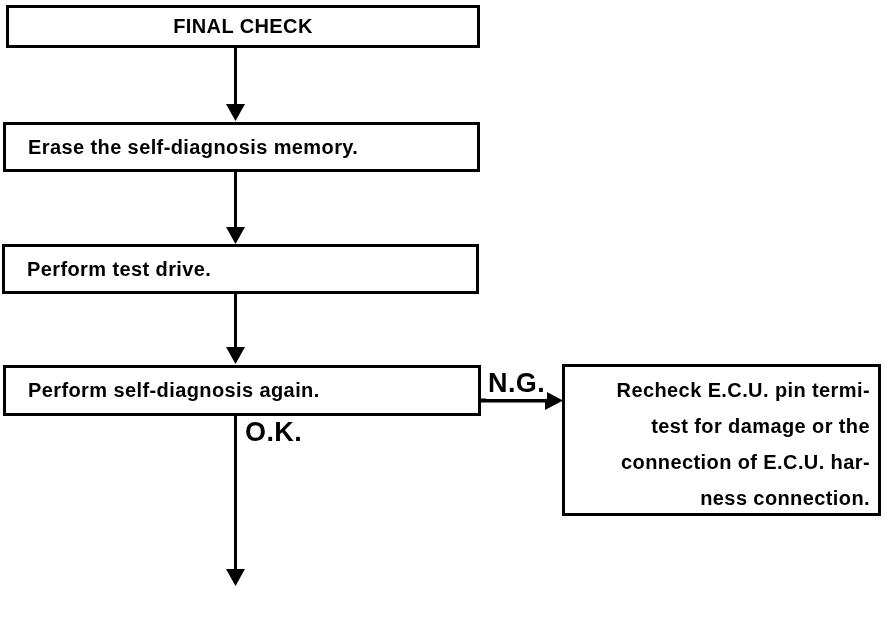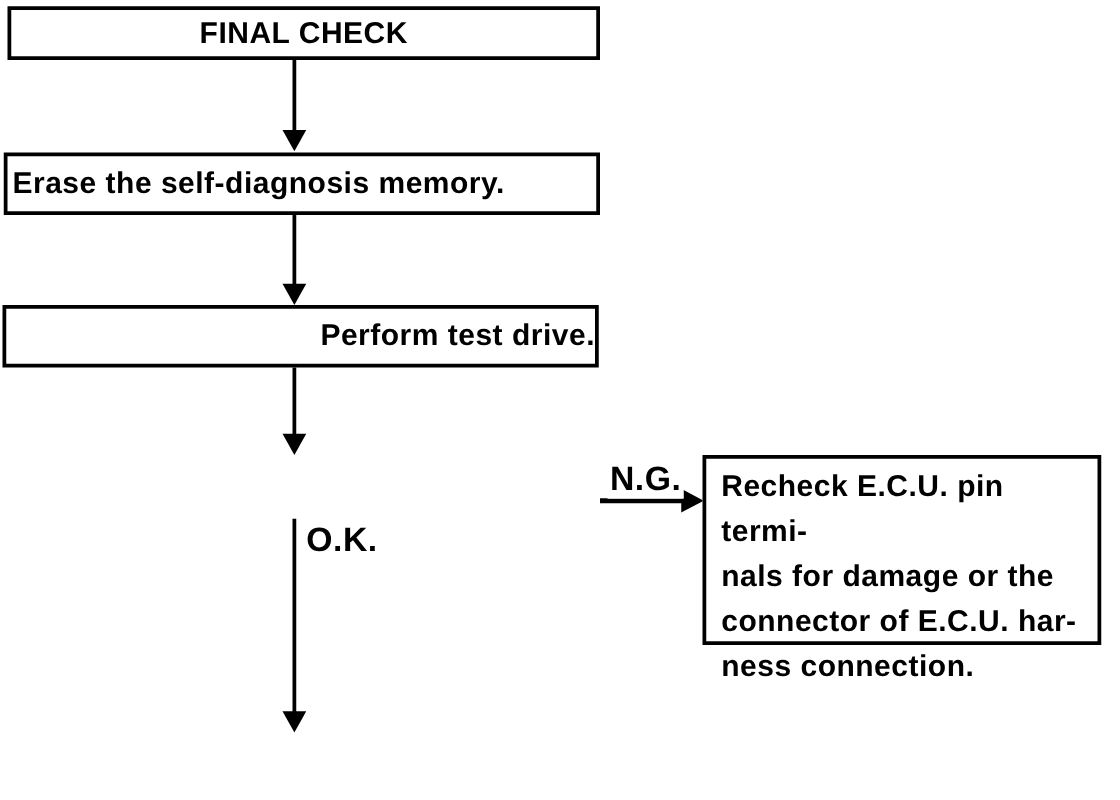--- a/index.html
+++ b/index.html
@@ -17,33 +17,33 @@
     overflow: hidden;
   }
   .node {
     position: absolute;
     box-sizing: border-box;
     border: 3px solid #000000;
     background: #ffffff;
     display: flex;
     align-items: center;
     font-weight: bold;
-    font-size: 24px;
+    font-size: 20px;
     letter-spacing: 0.4px;
     white-space: nowrap;
   }
   .node.center { justify-content: center; }
-  .node.left   { padding-left: 4px; }
+  .node.left   { padding-left: 22px; }
   .node.multi {
     display: block;
     padding: 5px 8px 0 12px;
     line-height: 36px;
     white-space: normal;
   }
-  .node.multi span { display: block; }
+  .node.multi span { display: block; text-align: right; }
   .edge-label {
     position: absolute;
     font-weight: bold;
     font-size: 27px;
     letter-spacing: 0.4px;
     background: #ffffff;
     padding: 0 2px;
   }
   svg.wires {
     position: absolute;
@@ -81,29 +81,32 @@
   </svg>
 
   <div class="node center" style="left:6px; top:5px; width:474px; height:43px;">
     <span>FINAL CHECK</span>
   </div>
 
   <div class="node left" style="left:3px; top:122px; width:477px; height:50px;">
     <span>Erase the self-diagnosis memory.</span>
   </div>
 
-  <div class="node left" style="left:2px; top:244px; width:477px; height:50px;justify-content:flex-end;">
+  <div class="node left" style="left:2px; top:244px; width:477px; height:50px;">
     <span>Perform test drive.</span>
   </div>
 
+  <div class="node left" style="left:3px; top:365px; width:478px; height:51px;">
+    <span>Perform self-diagnosis again.</span>
+  </div>
 
   <div class="node multi" style="left:562px; top:364px; width:319px; height:152px;">
     <span>Recheck E.C.U. pin termi-</span>
-    <span>nals for damage or the</span>
-    <span>connector of E.C.U. har-</span>
+    <span>test for damage or the</span>
+    <span>connection of E.C.U. har-</span>
     <span>ness connection.</span>
   </div>
 
 
   <div class="edge-label" style="left:486px; top:368px;">N.G.</div>
 
   <div class="edge-label" style="left:243px; top:417px;text-align:right;">O.K.</div>
 
 </div>
 

